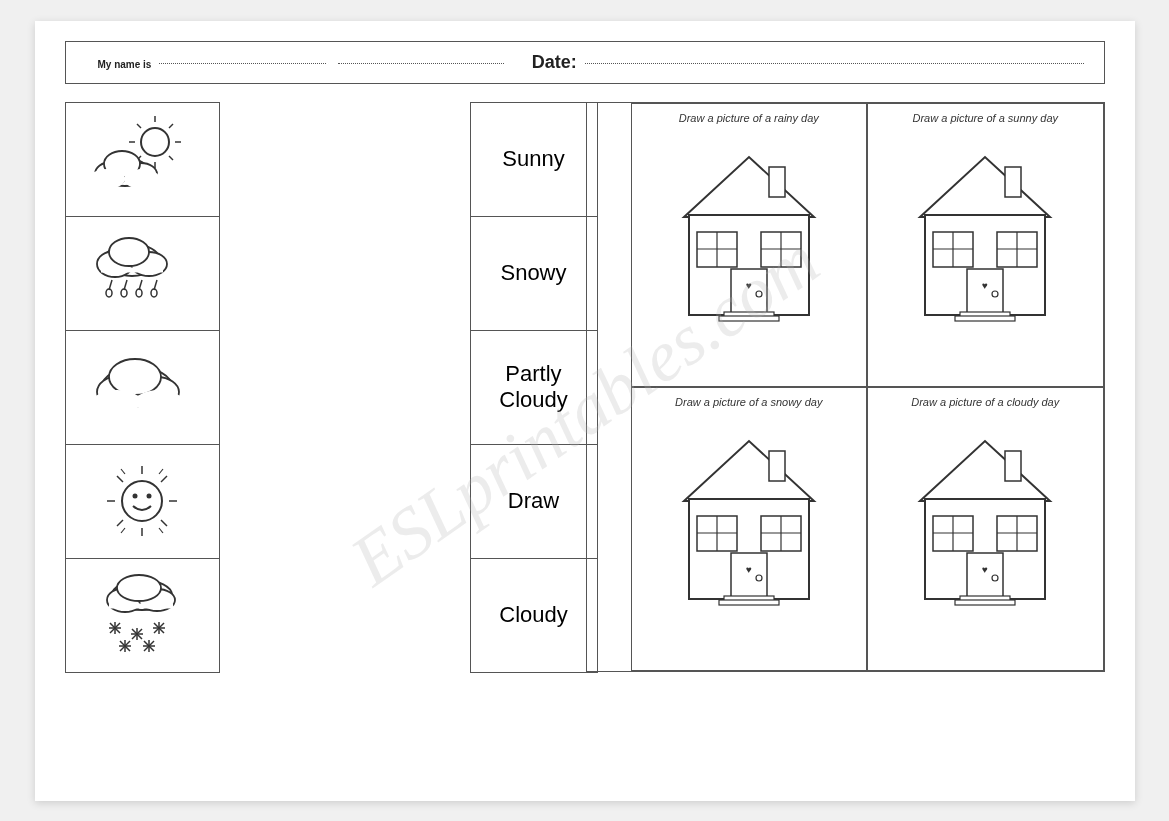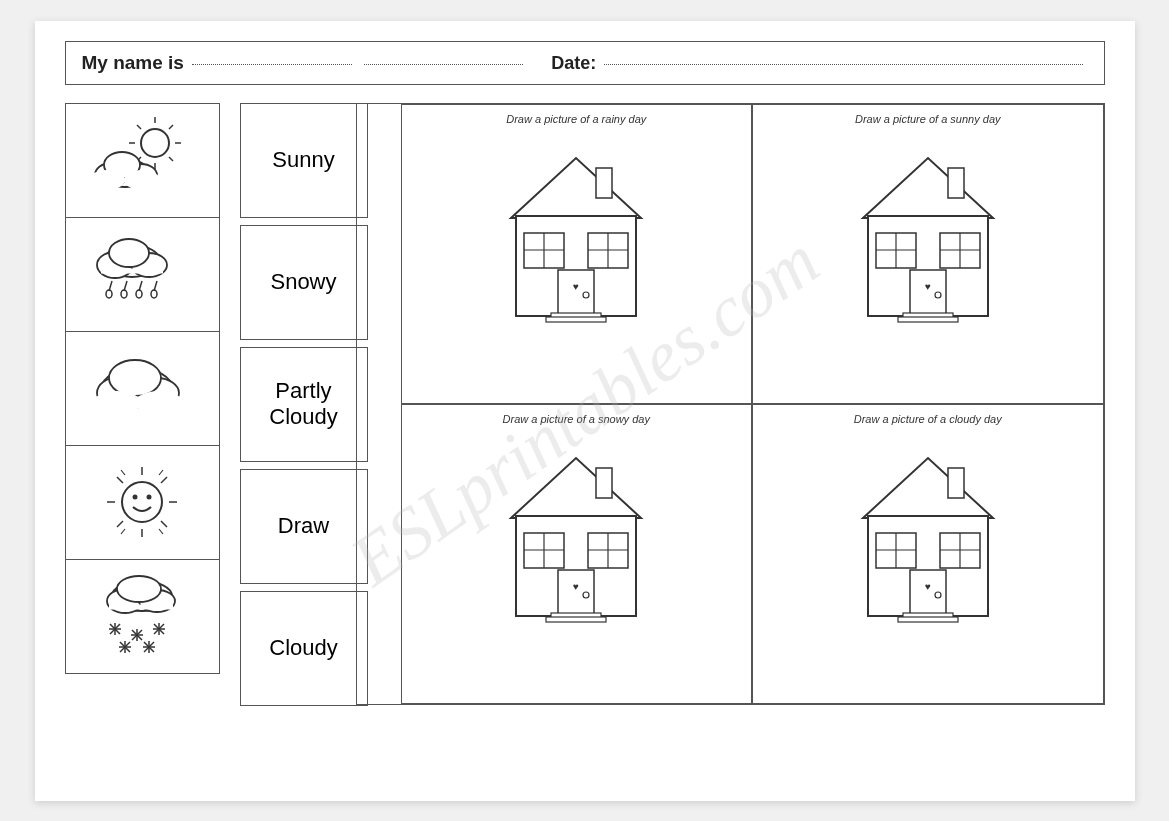--- a/index.html
+++ b/index.html
@@ -39,21 +39,21 @@
       padding: 10px 16px;
       margin-bottom: 18px;
       font-size: 14px;
       color: #222;
     }
     .header-line {
       display: flex;
       align-items: baseline;
       gap: 4px;
     }
-    .header-label { font-weight: bold; font-size: 19px; }
+    .header-label { font-weight: bold; font-size: 10px; margin-left: 16px; }
     .header-dots { flex: 1; border-bottom: 1px dotted #555; margin: 0 4px; height: 1px; position: relative; top: -4px; }
     .date-label { font-weight: bold; font-size: 18px; margin-left: 20px; }
     .date-dots { flex: 3; border-bottom: 1px dotted #555; margin: 0 4px; height: 1px; position: relative; top: -4px; }
 
     
     .main-content {
       display: flex;
       gap: 0;
     }
 
@@ -76,23 +76,24 @@
     }
     .weather-img-box svg {
       width: 110px;
       height: 90px;
     }
 
     
     .weather-labels {
       display: flex;
       flex-direction: column;
-      gap: 8px;
+      gap: 0;
       width: 116px;
       flex-shrink: 0;
+      margin-left: 230px;
     }
     .weather-label-box {
       border: 1.5px solid #555;
       width: 128px;
       height: 115px;
       display: flex;
       align-items: center;
       justify-content: center;
       margin-bottom: -1px;
       font-size: 22px;

